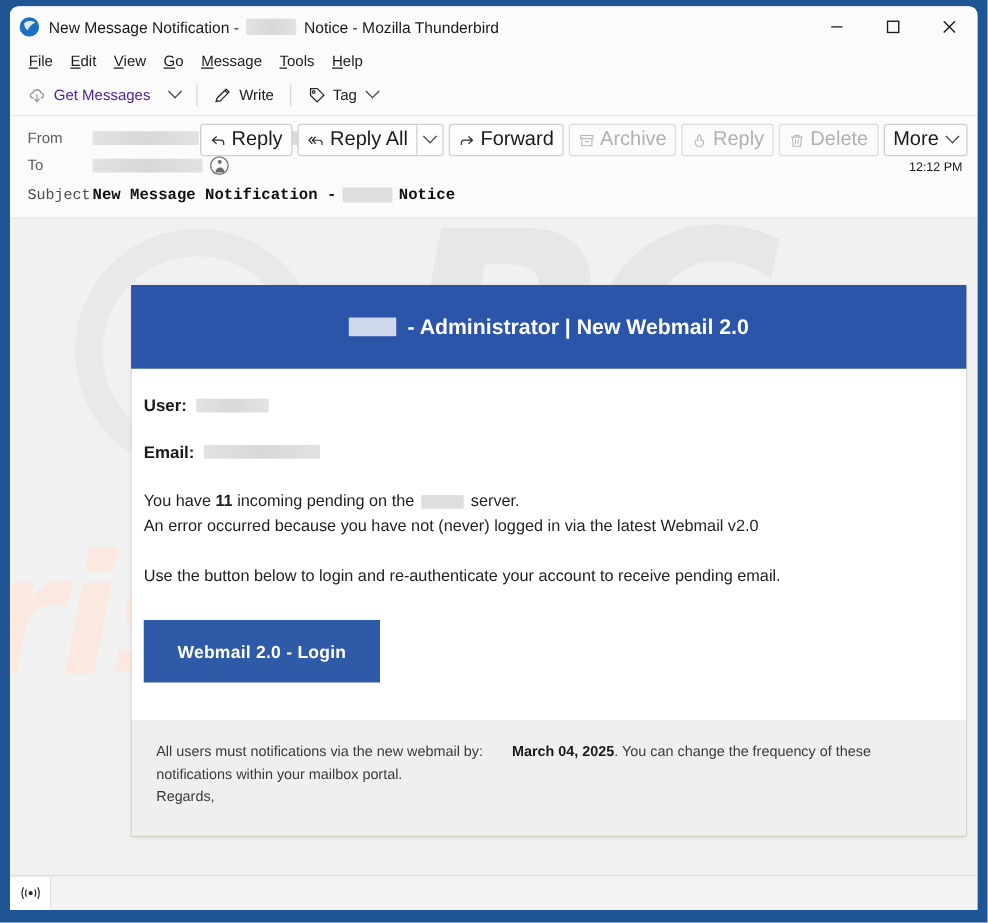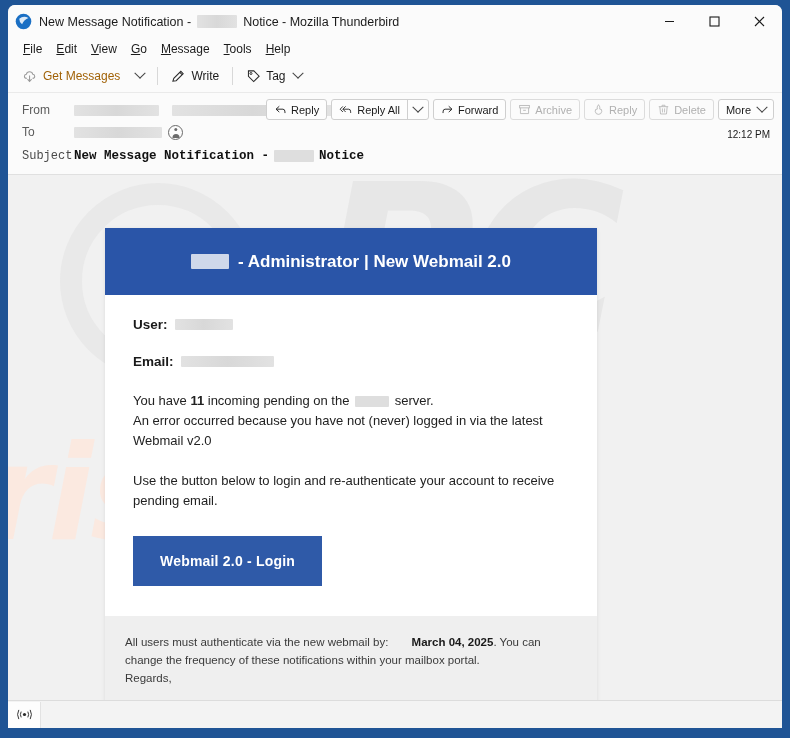--- a/index.html
+++ b/index.html
@@ -112,21 +112,21 @@
   .tbar-btn {
     display: flex;
     align-items: center;
     gap: 5px;
     padding: 4px 7px;
     border-radius: 3px;
     font-size: 12px;
     color: #1b1b1b;
     white-space: nowrap;
   }
-  .tbar-btn.dim { color: #a16207; }
+  .tbar-btn.dim { color: #4c1d95; }
   .tbar-sep {
     width: 1px;
     height: 18px;
     background: #d8d8d8;
     margin: 0 4px;
   }
   .chev {
     display: inline-block;
     width: 7px; height: 7px;
     border-right: 1.3px solid #444;
@@ -194,21 +194,21 @@
     right: 8px;
     top: 6px;
     display: flex;
     align-items: stretch;
     gap: 4px;
   }
   .act-btn {
     display: flex;
     align-items: center;
     gap: 4px;
-    font-size: 11px;
+    font-size: 16px;
     color: #1b1b1b;
     background: #fdfdfd;
     border: 1px solid #cfcfcf;
     border-radius: 3px;
     padding: 3px 7px;
     white-space: nowrap;
   }
   .act-btn.disabled { color: #b0b0b0; border-color: #dcdcdc; background: #fbfbfb; }
   .act-group {
     display: flex;
@@ -293,42 +293,42 @@
     letter-spacing: -3px;
     line-height: 1;
     font-family: "DejaVu Sans", sans-serif;
   }
 
   
   .email-card {
     position: absolute;
     left: 97px;
     top: 53px;
-    width: 492px;
+    width: 668px;
     background: #4d7c0f;
     box-shadow: 0 1px 4px rgba(0,0,0,0.09);
   }
   .email-banner {
     background: #2a55a8;
     height: 67px;
     display: flex;
     align-items: center;
     justify-content: center;
   }
   .banner-text {
     font-size: 17px;
     font-weight: bold;
     color: #ffffff;
     display: flex;
     align-items: center;
     gap: 0px;
     white-space: nowrap;
   }
   .email-main {
-    padding: 22px 22px 30px 28px;
+    padding: 22px 22px 30px 10px;
     background: #fff;
   }
   .field-row {
     display: flex;
     align-items: center;
     font-size: 13.5px;
     font-weight: bold;
     color: #1a1a1a;
     margin-bottom: 22px;
   }
@@ -589,21 +589,21 @@
 
         <p class="para">An error occurred because you have not (never) logged in via the latest Webmail v2.0</p>
 
         <p class="para spaced">Use the button below to login and re-authenticate your account to receive pending email.</p>
 
         <a class="login-btn">Webmail 2.0 - Login</a>
       </div>
 
       <div class="email-footer">
         <div>
-          <span>All users must authenticate via the new webmail by:</span>
+          <span>All users must notifications via the new webmail by:</span>
           <b>March 04, 2025</b><span>. You can change the frequency of these notifications within your mailbox portal.</span>
         </div>
         <div>Regards,</div>
       </div>
     </div>
   </div>
 
   <div class="statusbar">
     <div class="status-icon">
       <svg width="17" height="13" viewBox="0 0 20 14">

